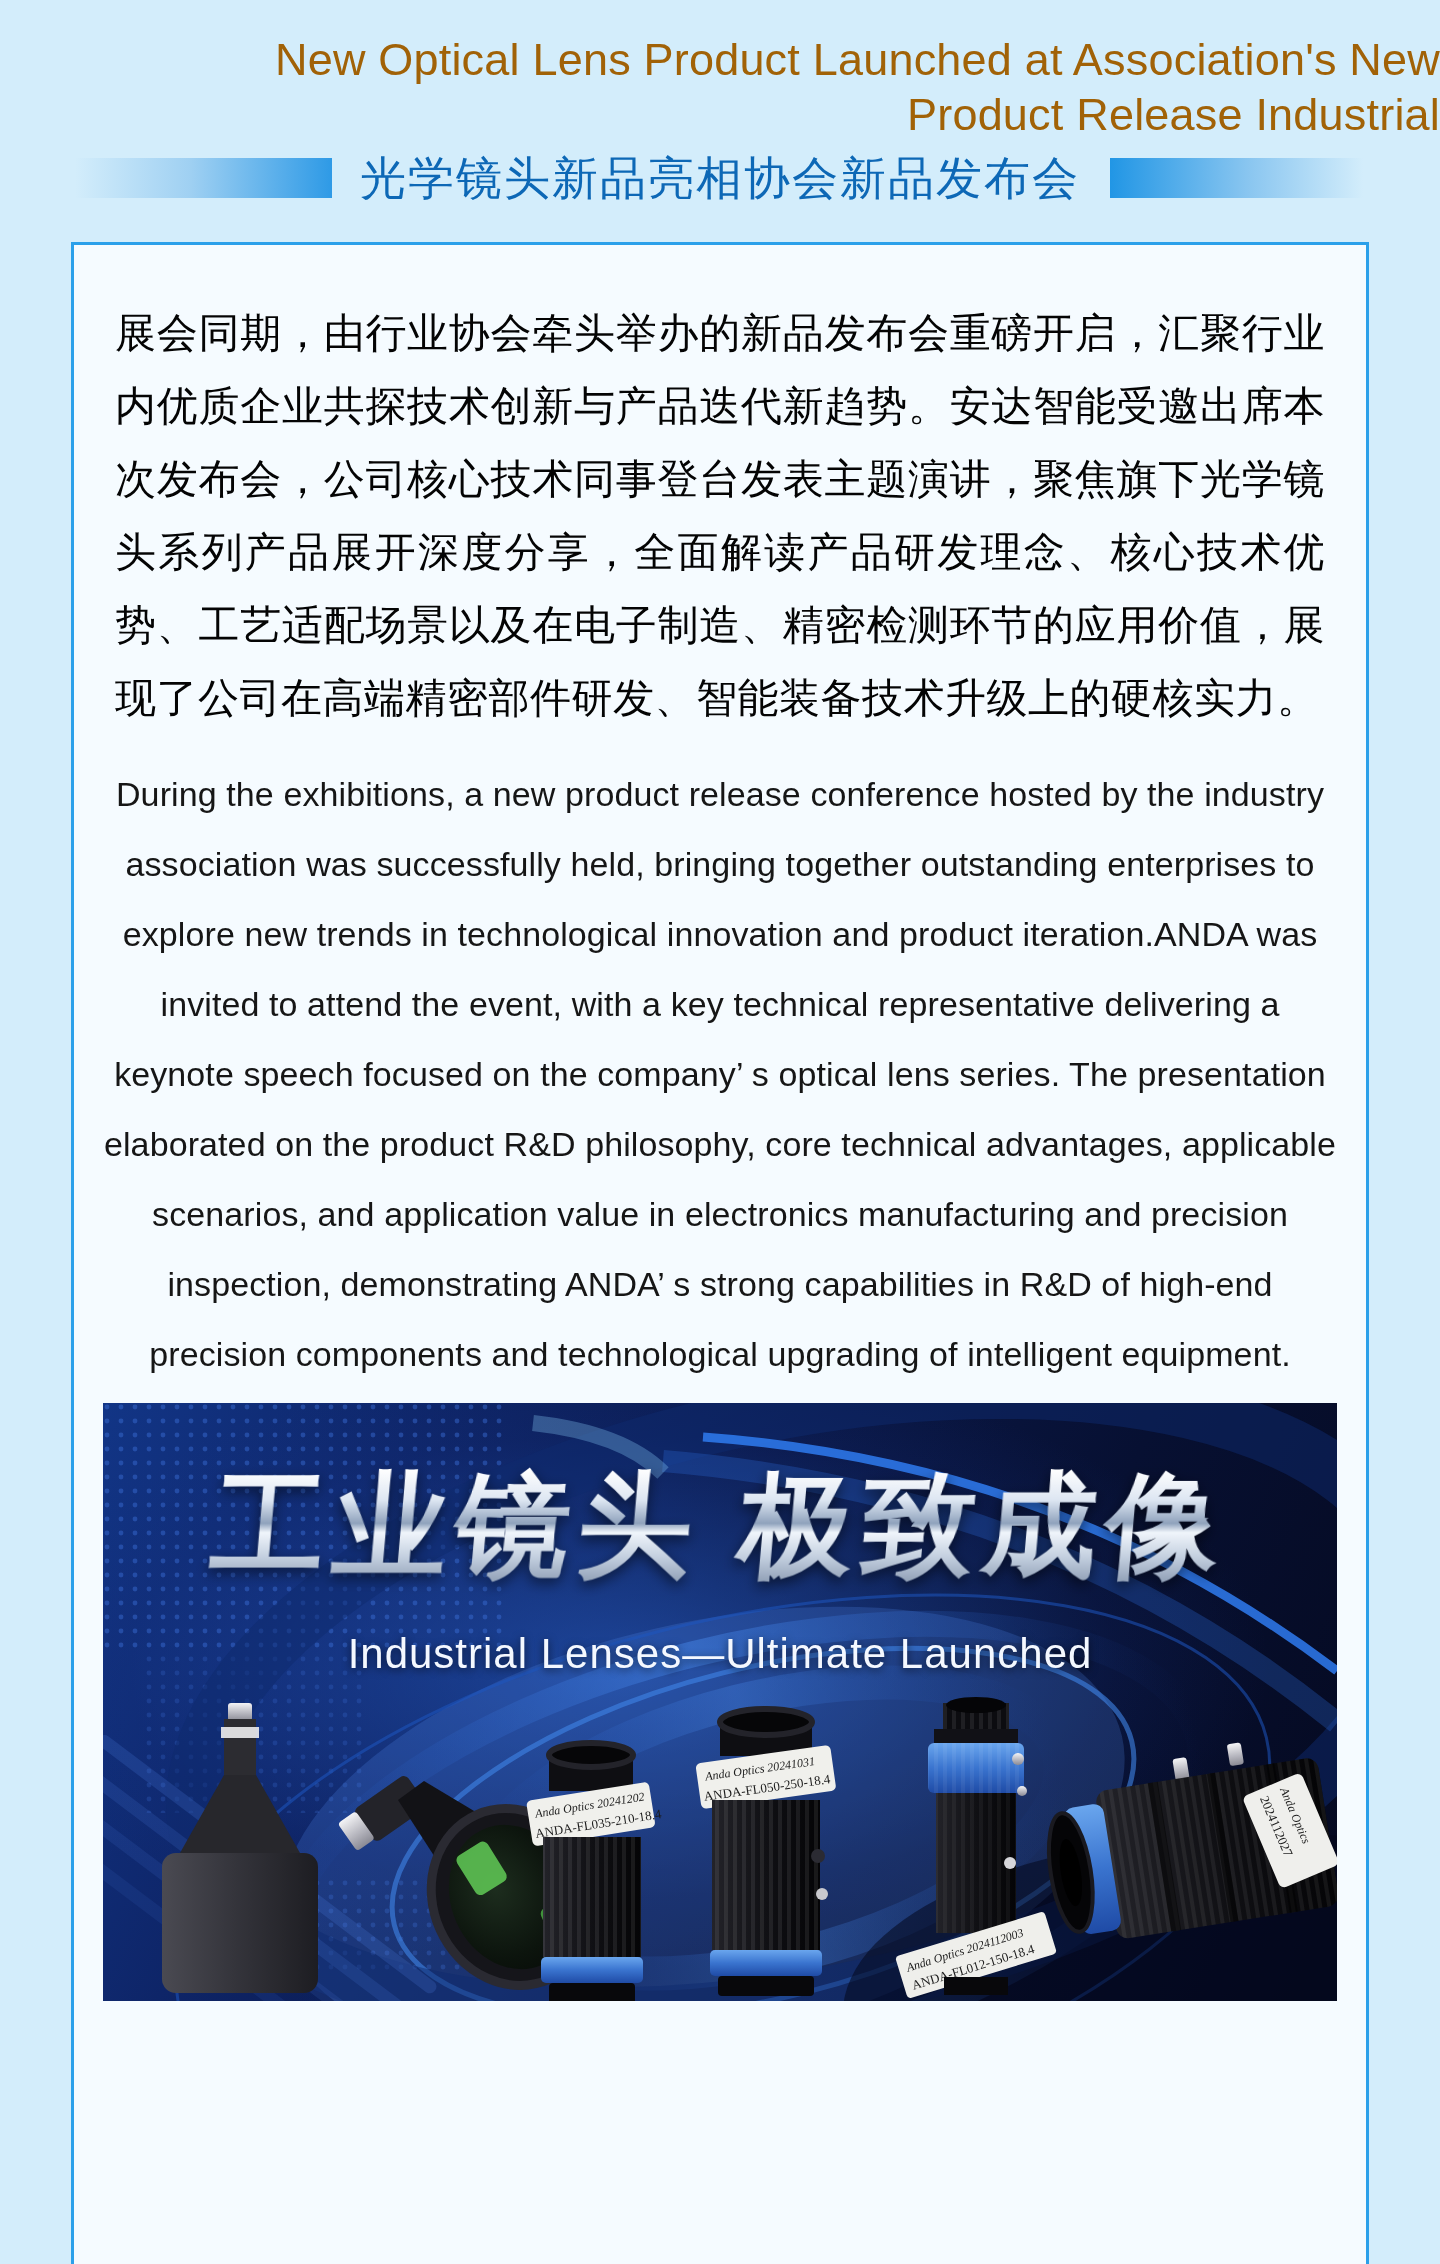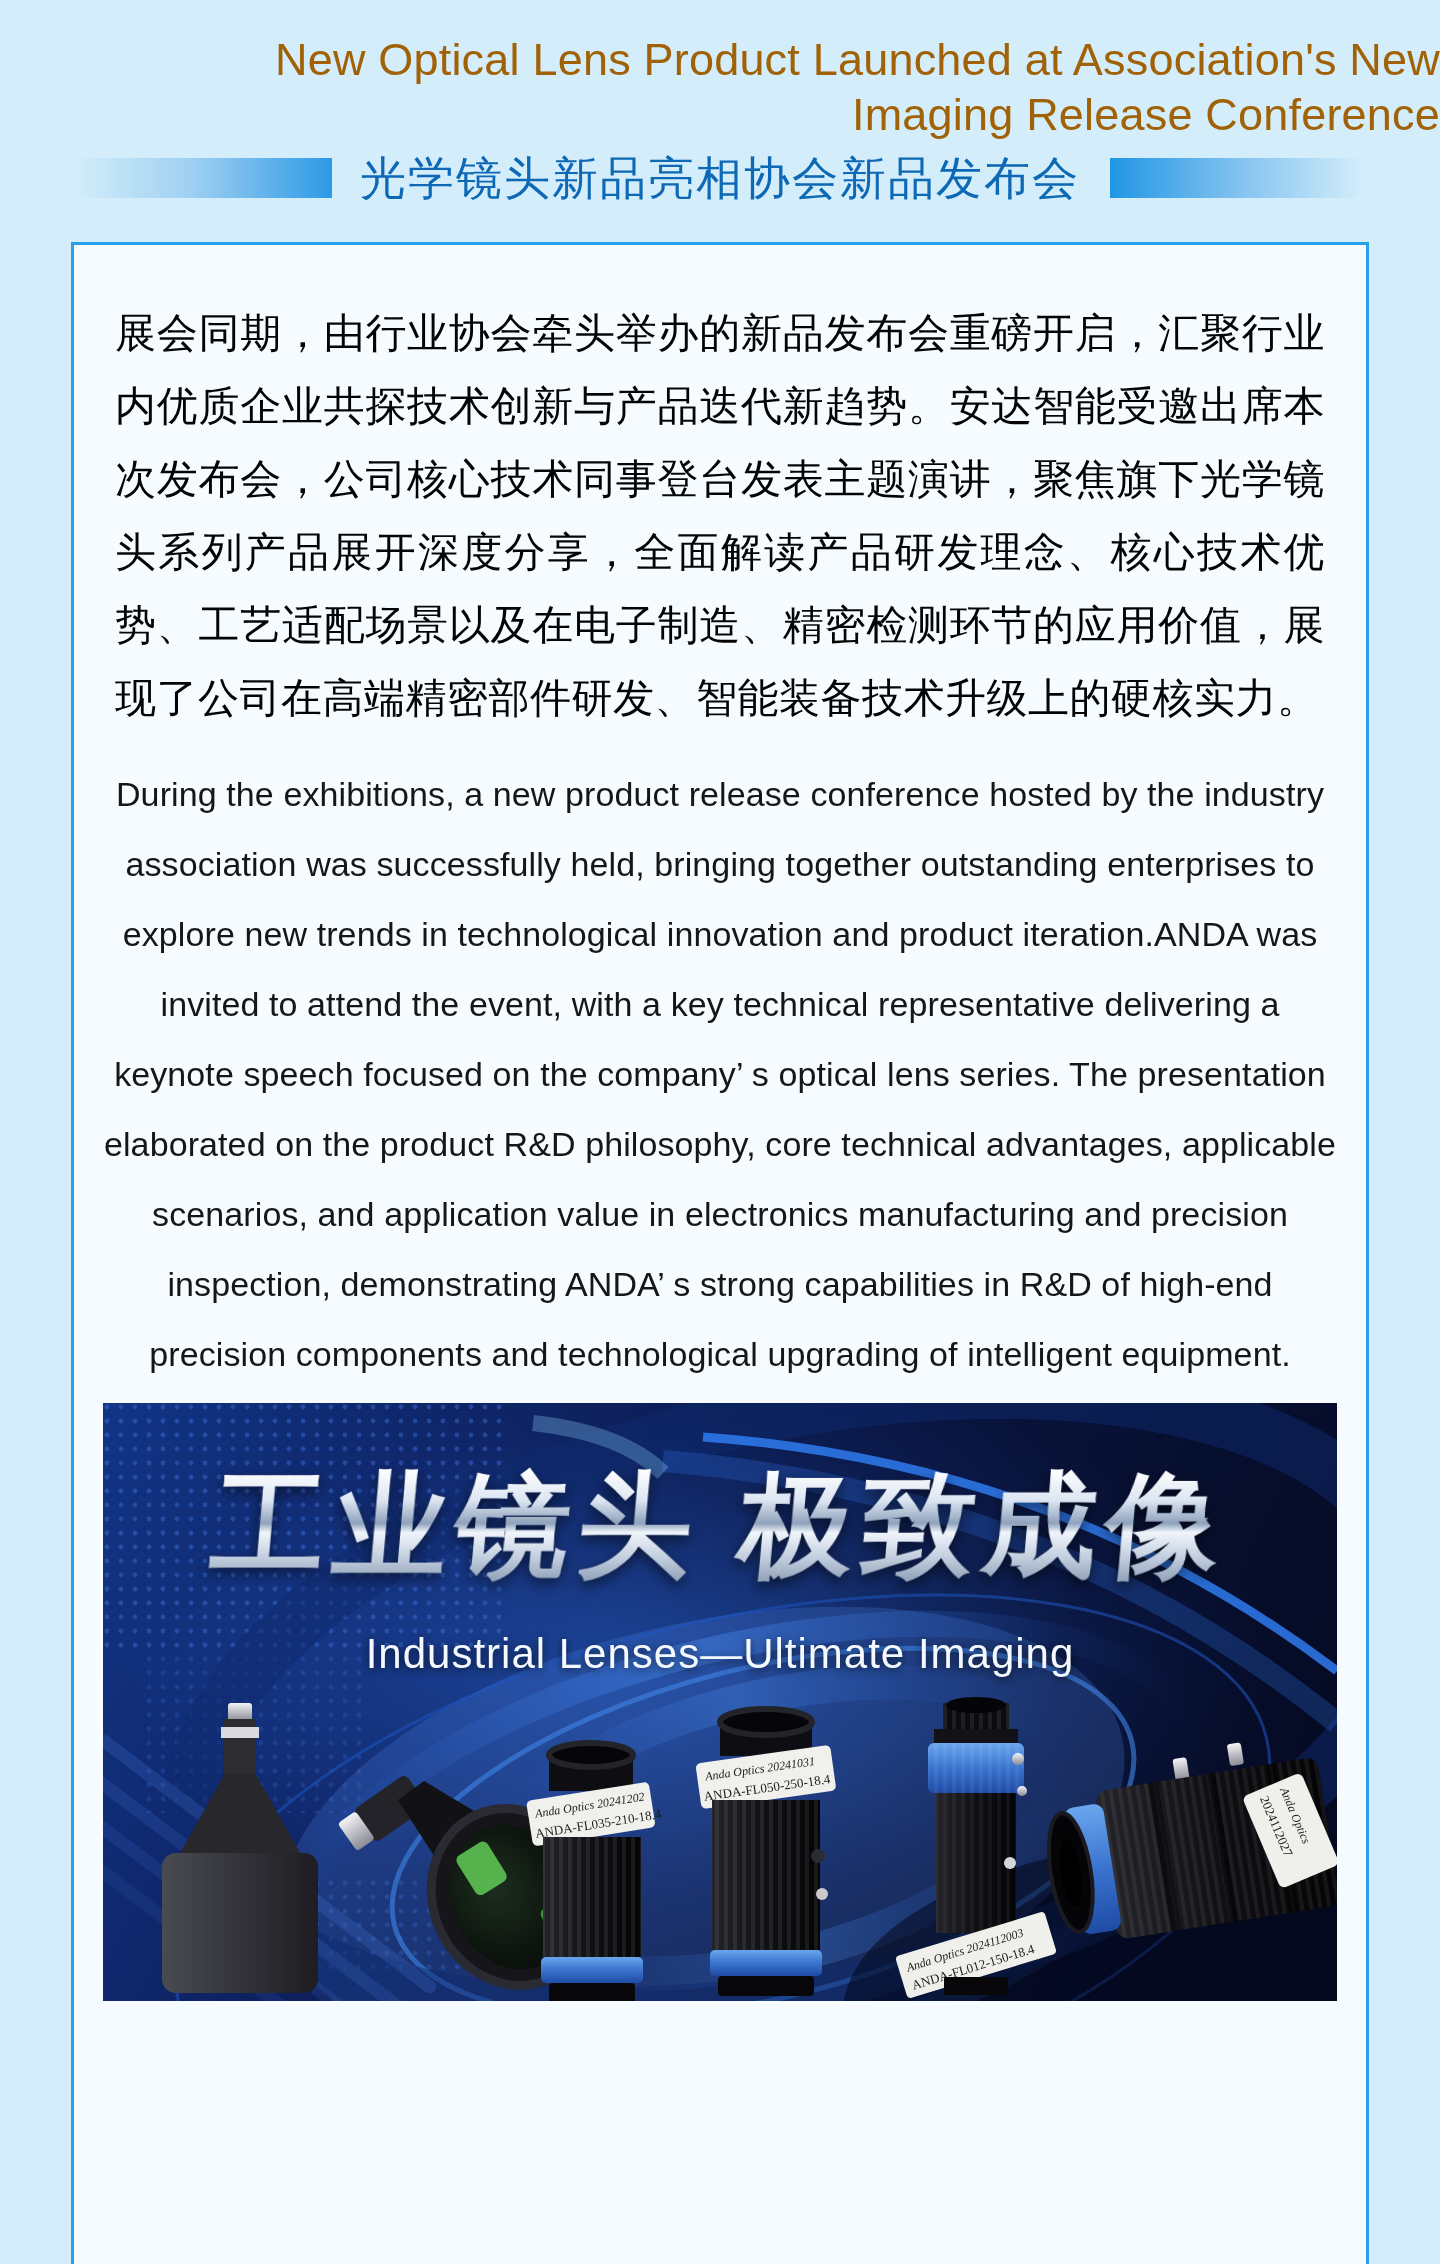--- a/index.html
+++ b/index.html
@@ -72,21 +72,21 @@
     text-shadow:0 2px 8px rgba(0,0,0,0.65);
   }
   .lens-label-text{font-family:"Liberation Serif","DejaVu Serif",serif;fill:#1c1c1c;}
 </style>
 </head>
 <body>
 
 <div class="header">
   <div class="title">
     <div>New Optical Lens Product Launched at Association's New</div>
-    <div>Imaging Release Conference</div>
+    <div>Product Release Industrial</div>
   </div>
   <div class="subtitle-row">
     <div class="subtitle-bar left"></div>
     <div class="subtitle-bar right"></div>
     <div class="subtitle-text">光学镜头新品亮相协会新品发布会</div>
   </div>
 </div>
 
 <section class="card">
   <p class="para-cn">展会同期，由行业协会牵头举办的新品发布会重磅开启，汇聚行业内优质企业共探技术创新与产品迭代新趋势。安达智能受邀出席本次发布会，公司核心技术同事登台发表主题演讲，聚焦旗下光学镜头系列产品展开深度分享，全面解读产品研发理念、核心技术优势、工艺适配场景以及在电子制造、精密检测环节的应用价值，展现了公司在高端精密部件研发、智能装备技术升级上的硬核实力。</p>
@@ -243,15 +243,15 @@
           <g transform="rotate(76 242 110)">
             <rect x="192" y="74" width="100" height="64" rx="6" fill="#efefec"></rect>
             <text class="lens-label-text" x="200" y="100" font-size="12" font-style="italic">Anda Optics</text>
             <text class="lens-label-text" x="200" y="122" font-size="13">2024112027</text>
           </g>
         </g>
       </g>
     </svg>
 
     <div class="banner-headline-cn">工业镜头 极致成像</div>
-    <div class="banner-headline-en">Industrial Lenses—Ultimate Imaging</div>
+    <div class="banner-headline-en">Industrial Lenses—Ultimate Launched</div>
   </figure>
 </section>
 
 </body></html>

